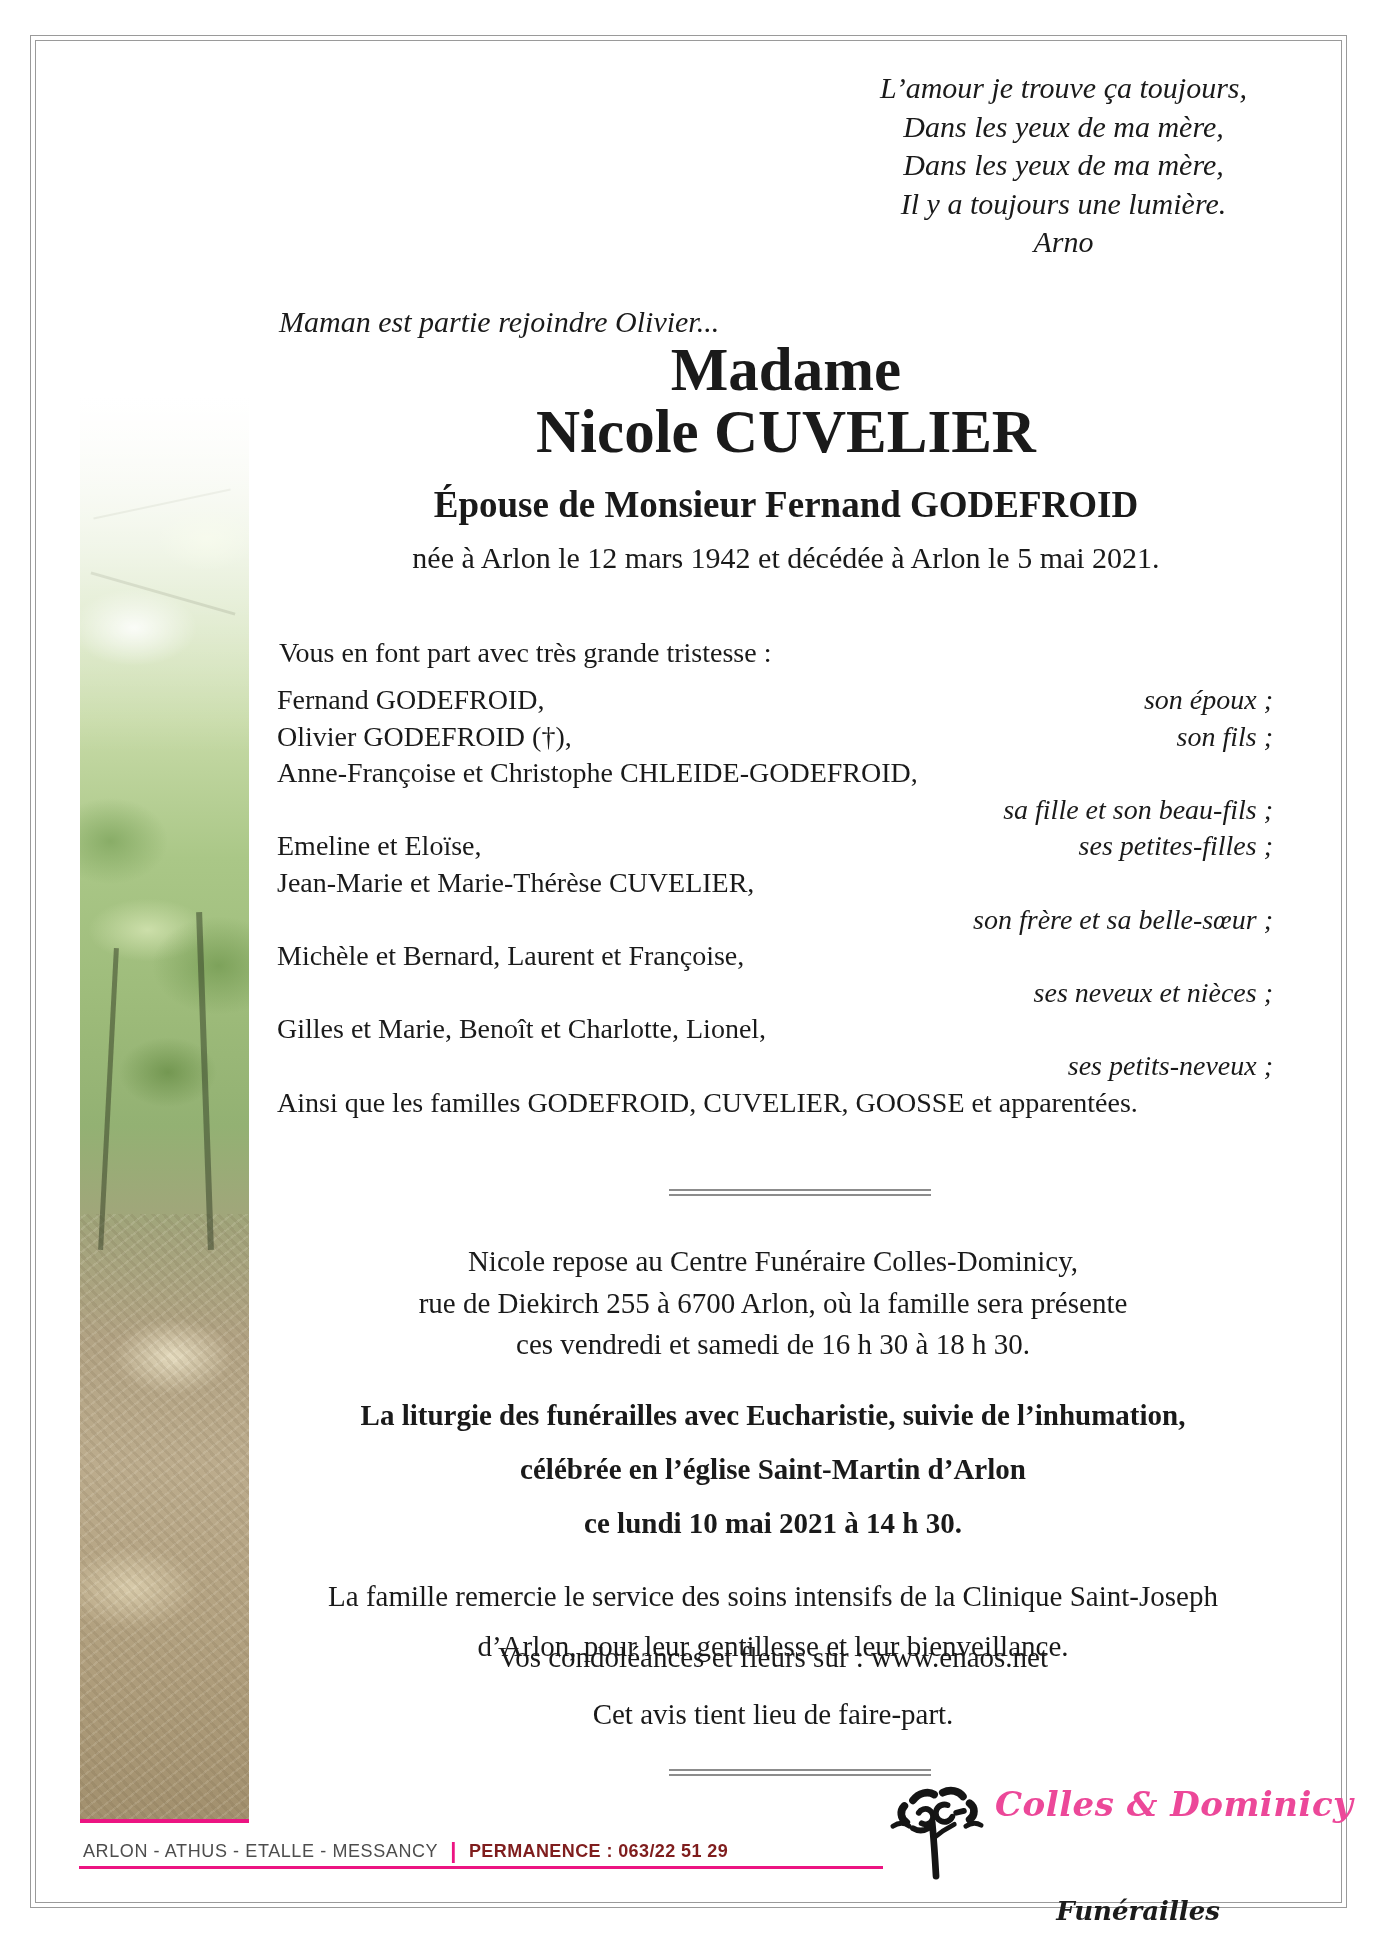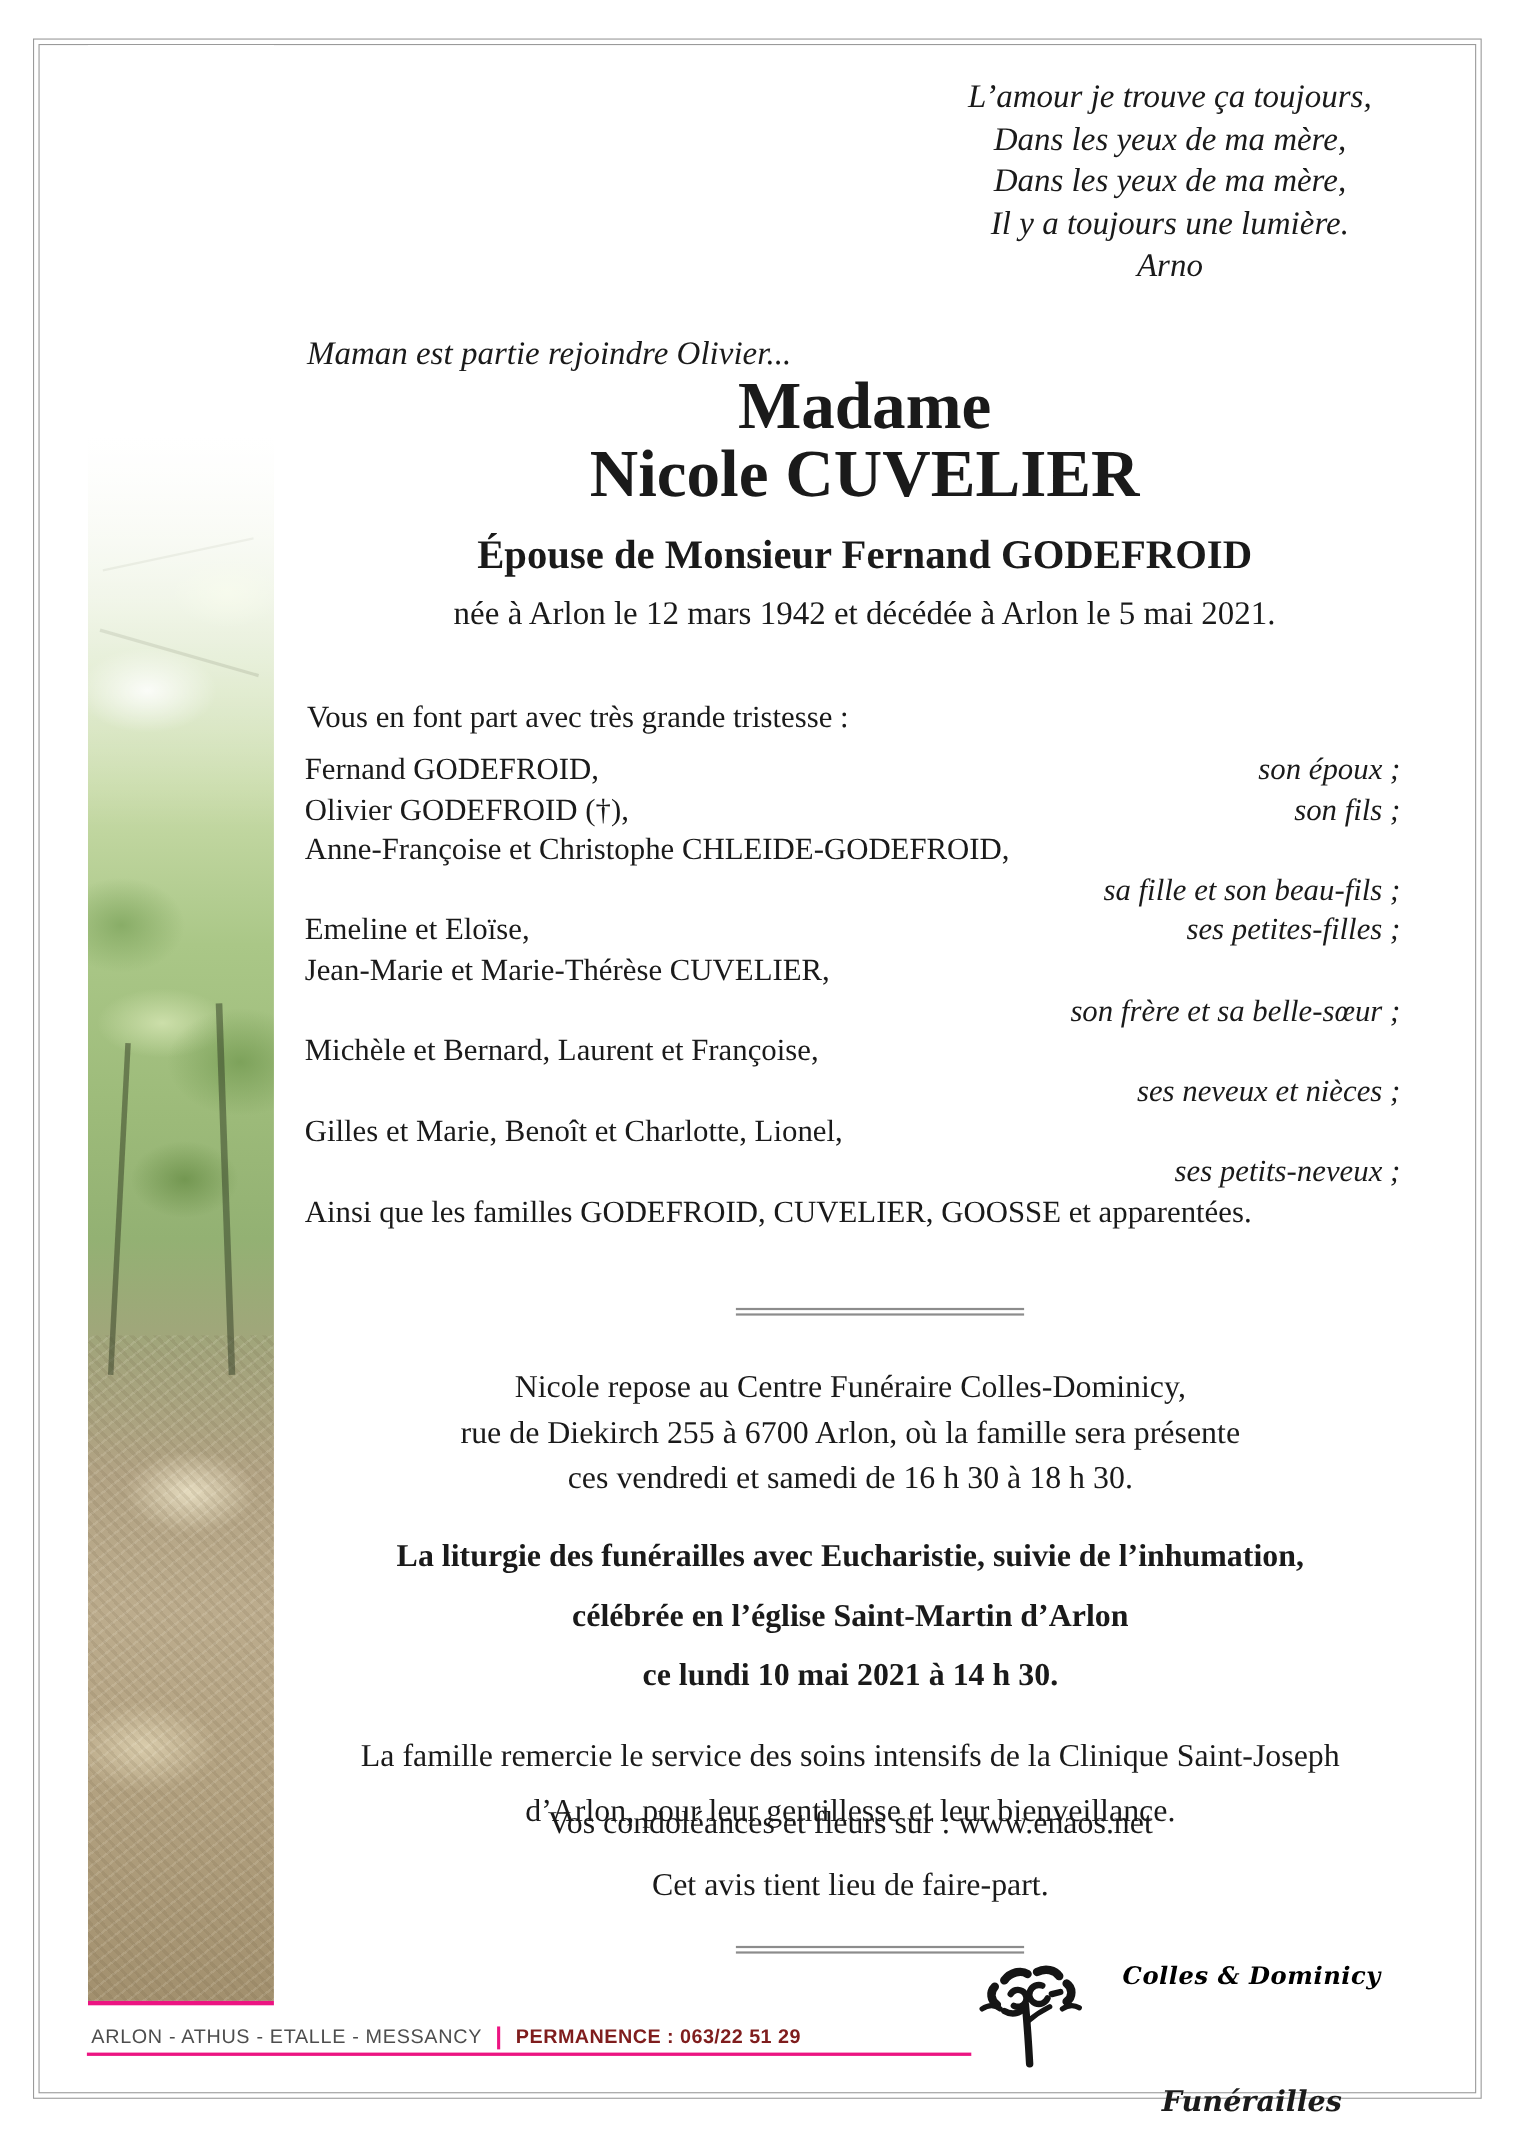--- a/index.html
+++ b/index.html
@@ -125,21 +125,21 @@
   .footer-left .sep{color:var(--accent);font-size:22px;font-weight:bold;}
   .footer-left .perm{color:#7f1d1d;font-weight:bold;letter-spacing:.4px;}
   .logo{
     position:absolute;left:852px;top:1742px;width:402px;height:108px;
     background:#ffffff;z-index:2;
   }
   .logo .tree{position:absolute;left:4px;top:6px;width:100px;height:96px;}
   .logo .brand{
     position:absolute;left:112px;top:6px;width:286px;text-align:center;
     font-family:"DejaVu Serif","Liberation Serif",serif;
-    font-style:italic;font-weight:bold;font-size:22px;color:#000000;
+    font-style:italic;font-weight:bold;font-size:34px;color:#ec4899;
     letter-spacing:.5px;white-space:nowrap;
   }
   .logo .sub-row{
     position:absolute;left:108px;top:56px;width:294px;
     display:flex;align-items:center;justify-content:center;gap:10px;flex-direction:column;
   }
   .logo .sub{
     font-family:"DejaVu Serif","Liberation Serif",serif;
     font-style:italic;font-weight:bold;font-size:26px;color:#1b1b1b;white-space:nowrap;
   }

